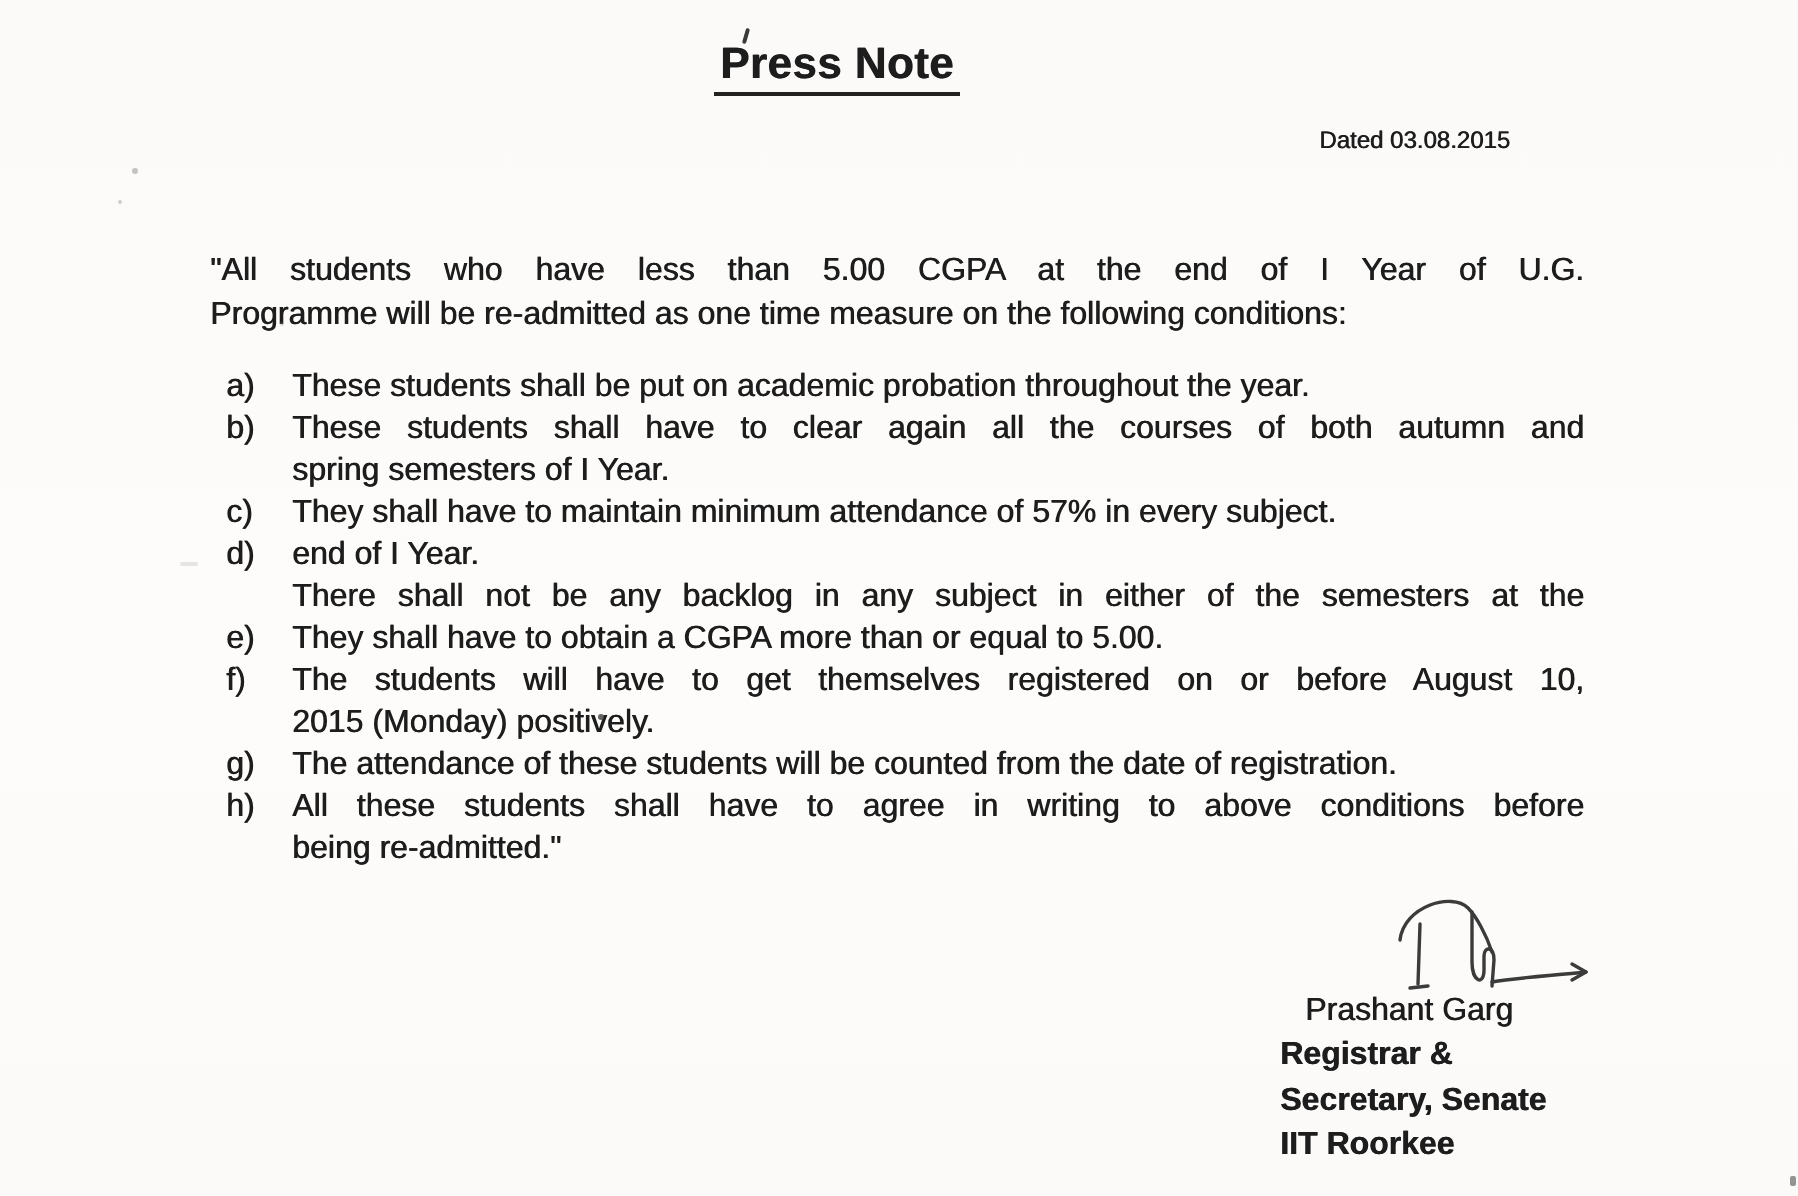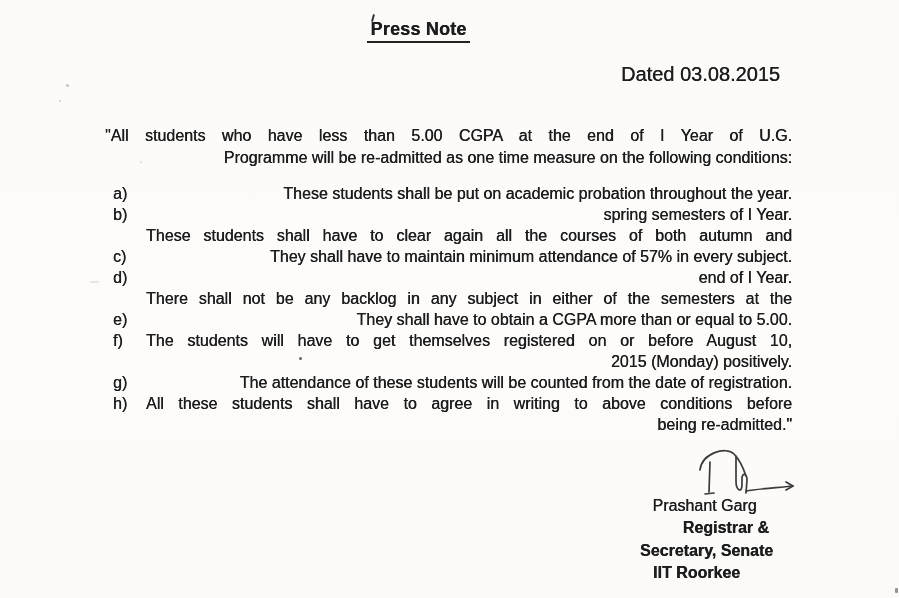--- a/index.html
+++ b/index.html
@@ -13,56 +13,56 @@
     overflow:hidden;
     text-shadow:0.35px 0 0 currentColor; 
   }
   .title-wrap {
     position:absolute; top:19px; left:0; width:899px;
     text-align:center;
     transform:translateX(-31px);
   }
   .title {
     display:inline-block;
-    font-size:18px; font-weight:bold;
+    font-size:22px; font-weight:bold;
     letter-spacing:0.2px;
     border-bottom:2px solid #222;
     padding:0 3px 1px 3px;
   }
   .p-tick {
     position:absolute; top:14px; left:372px;
     width:2px; height:8px; background:#3a3a3a;
     transform:rotate(16deg); border-radius:1px;
   }
   .date-line {
-    position:absolute; top:63px; right:119px;
-    font-size:20px;
+    position:absolute; top:63px; right:144px;
+    font-size:12px;
   }
   .intro {
     position:absolute; top:125px; left:105px; width:687px;
     font-size:16px; line-height:21.5px;
   }
-  .line { text-align:right; }
+  .line { text-align:left; }
   .line.j { text-align:justify; text-align-last:justify; }
   .cond-list {
     position:absolute; top:183px; left:113px; width:679px;
     font-size:16px; line-height:21px;
   }
   .cond-item { display:flex; }
   .cond-label { flex:none; width:33px; }
   .cond-text { flex:1; min-width:0; }
   .sig-scribble { position:absolute; top:441px; left:693px; }
   .sig-block {
     position:absolute; top:495px; left:640px; width:129px;
     font-size:16px; line-height:22.4px; white-space:nowrap;
   }
   .sig-name { text-align:center; }
-  .sig-t1 { text-align:right; font-weight:bold; }
+  .sig-t1 { font-weight:bold; }
   .sig-t2 { text-align:right;  font-weight:bold; }
-  .sig-t3 { text-align:left;  font-weight:bold;margin-left:13px; }
+  .sig-t3 { text-align:left;  font-weight:bold; }
   .speck { position:absolute; border-radius:50%; background:#8c8c8c; }
 </style>
 </head>
 <body>
 
 <div class="page">
 
   <div class="p-tick"></div>
 
   <div class="title-wrap">
@@ -81,22 +81,22 @@
     <div class="cond-item">
       <div class="cond-label">a)</div>
       <div class="cond-text">
         <div class="line">These students shall be put on academic probation throughout the year.</div>
       </div>
     </div>
 
     <div class="cond-item">
       <div class="cond-label">b)</div>
       <div class="cond-text">
+        <div class="line j">These students shall have to clear again all the courses of both autumn and</div>
         <div class="line">spring semesters of I Year.</div>
-        <div class="line j">These students shall have to clear again all the courses of both autumn and</div>
       </div>
     </div>
 
     <div class="cond-item">
       <div class="cond-label">c)</div>
       <div class="cond-text">
         <div class="line">They shall have to maintain minimum attendance of 57% in every subject.</div>
       </div>
     </div>
 

